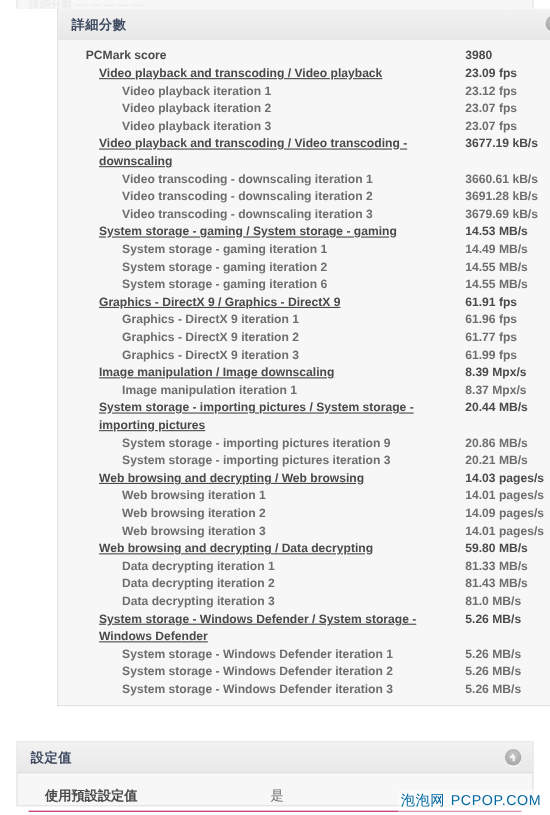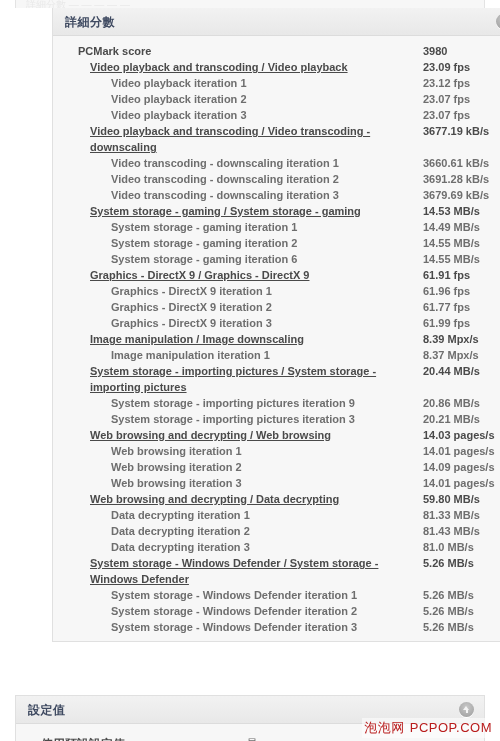--- a/index.html
+++ b/index.html
@@ -48,21 +48,21 @@
   .panel {
     position: absolute;
     left: 15px;
     width: 470px;
     box-sizing: border-box;
     background: #f7f7f7;
     border: 1px solid #e0e0e0;
     border-top: none;
   }
   #detail-panel { top: 8px; margin-left: 37px; }
-  #settings-panel { top: 695px; height: 47px; border-top: 1px solid #e0e0e0; }
+  #settings-panel { top: 674px; height: 59px; border-top: 1px solid #e0e0e0; }
 
   .panel-header {
     position: relative;
     height: 28px;
     background: linear-gradient(to bottom, #f2f2f2 0%, #e8e8e8 100%);
     border-bottom: 1px solid #dcdcdc;
     box-sizing: border-box;
   }
   .panel-title {
     position: absolute;
@@ -159,21 +159,21 @@
     top: 0;
     color: #6e6e6e;
     font-size: 12px;
   }
 
   .watermark {
     position: absolute;
     right: 6px;
     bottom: 3px;
     font-size: 13px;
-    color: #b91c1c;
+    color: #0369a1;
     letter-spacing: 0.5px;
     white-space: nowrap;
     background: rgba(255,255,255,0.55);
     padding: 1px 2px;
   }
   .watermark .wm-cn { margin-right: 5px; }
 </style>
 </head>
 <body>
 

